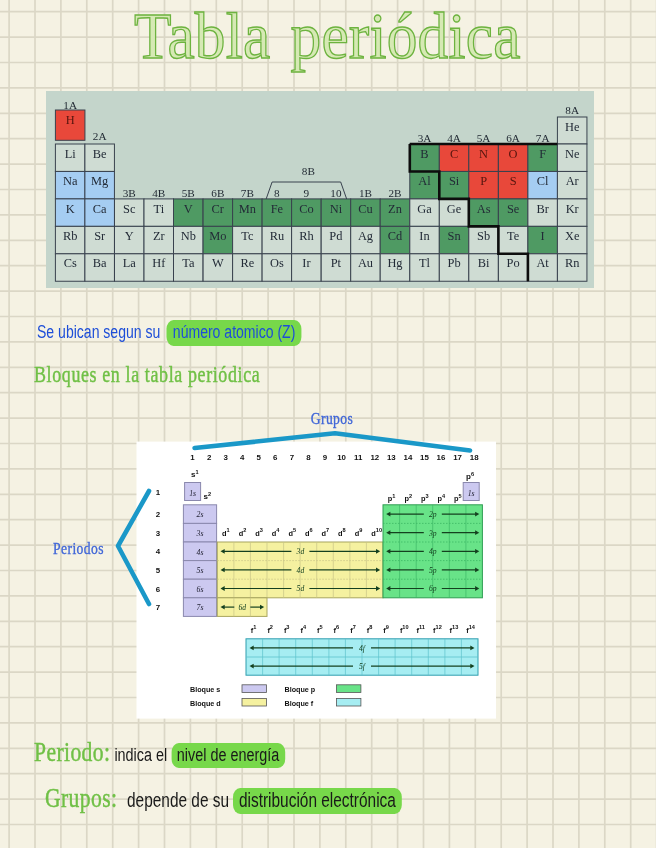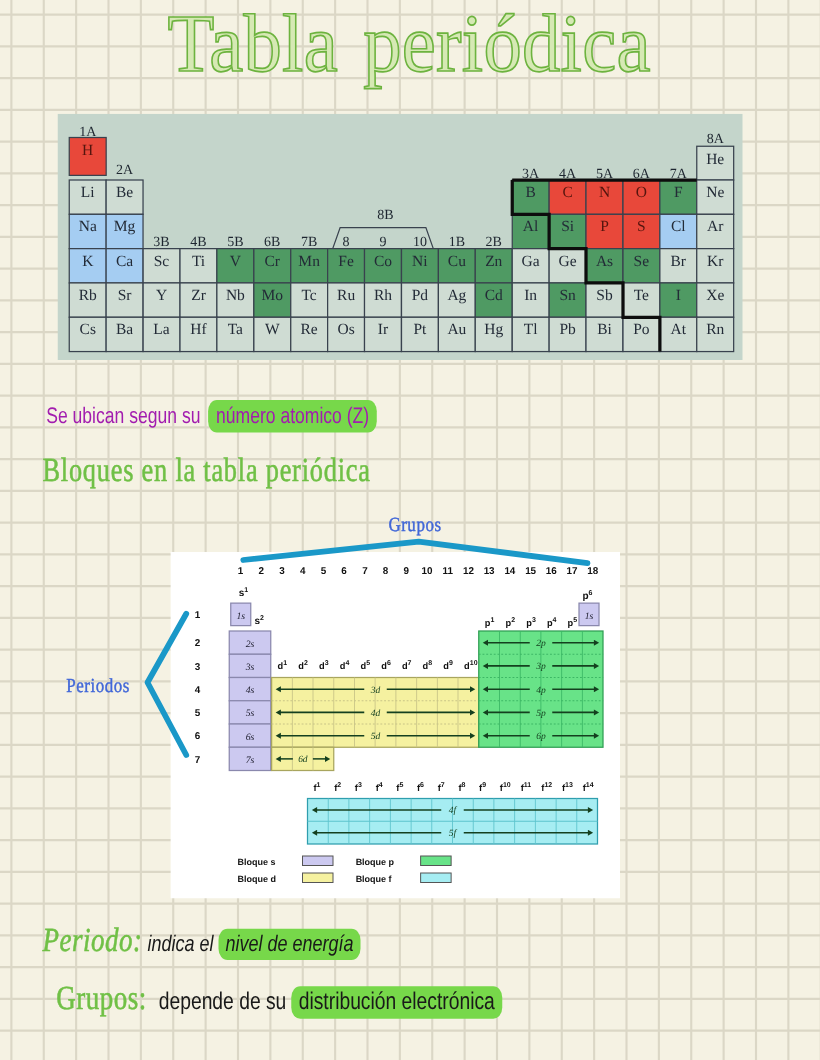--- a/index.html
+++ b/index.html
@@ -275,23 +275,23 @@
       <text x="496.6" y="176.40" fill="#232b37">At</text>
       <rect x="511.4" y="162.80" width="29.53" height="27.45" fill="#cfdcd3" stroke="#39424e"></rect>
       <text x="526.2" y="176.40" fill="#232b37">Rn</text>
     </g>
 
 <g>
       <path d="M363.8,53.0 H511.4 M363.8,53.0 V80.45 H393.3 V107.90 H422.8 V135.35 H452.4 V162.80 H481.9 V190.25" fill="none" stroke="#0d0d0d" stroke-width="2.6"></path>
     </g>
 </svg>
 
-<div class="abs" style="left:37px;top:322px;font-size:18px;color:#a21caf;"><span class="cond" style="transform:scaleX(0.78)">Se ubican segun su <span class="hl" style="padding:2px 8px 4px 8px;margin-left:3px">número atomico (Z)</span></span></div>
-
-<div class="abs" style="left:34px;top:361px;font-size:27px;"><span class="cond green" style="transform:scaleX(0.78);letter-spacing:0.8px">Bloques en la tabla periódica</span></div>
+<div class="abs" style="left:37px;top:322px;font-size:18px;color:#1d4ed8;"><span class="cond" style="transform:scaleX(0.78)">Se ubican segun su <span class="hl" style="padding:2px 8px 4px 8px;margin-left:3px">número atomico (Z)</span></span></div>
+
+<div class="abs" style="left:34px;top:361px;font-size:23px;"><span class="cond green" style="transform:scaleX(0.78);letter-spacing:0.8px">Bloques en la tabla periódica</span></div>
 <svg style="position:absolute;left:40.0px;top:404.0px" width="470.0" height="322.0" viewBox="0 0 470.0 322.0" xmlns="http://www.w3.org/2000/svg">
 
 <g>
       <rect x="96.5" y="37.60000000000002" width="359.5" height="277" fill="#ffffff"></rect>
     </g>
 
 <g>
       <text x="292.0" y="20.5" font-family="Liberation Serif" font-size="16" fill="#4167d8" stroke="#4167d8" stroke-width="0.35" text-anchor="middle" transform="scale(0.85,1)" style="transform-origin:292.0px 20.5px" letter-spacing="0.5">Grupos</text>
     </g>
 
@@ -540,15 +540,15 @@
       <text x="150.0" y="301.5" font-family="Liberation Sans" font-size="7.2" font-weight="bold" fill="#111">Bloque d</text>
       <rect x="202.0" y="294.4" width="24.4" height="7.6" fill="#f5f1a0" stroke="#555" stroke-width="0.8"></rect>
     </g>
 
 <g>
       <text x="244.5" y="301.5" font-family="Liberation Sans" font-size="7.2" font-weight="bold" fill="#111">Bloque f</text>
       <rect x="296.5" y="294.4" width="24.4" height="7.6" fill="#a6edf2" stroke="#555" stroke-width="0.8"></rect>
     </g>
 </svg>
 
-<div class="abs" style="left:34px;top:737px;font-size:18px;color:#191919;font-style:italic;"><span class="cond" style="transform:scaleX(0.80)"><span class="green" style="font-size:27px;letter-spacing:0.5px">Periodo:</span> indica el <span class="hl">nivel de energía</span></span></div>
+<div class="abs" style="left:34px;top:737px;font-size:18px;color:#191919;"><span class="cond" style="transform:scaleX(0.80)"><span class="green" style="font-size:27px;letter-spacing:0.5px">Periodo:</span> indica el <span class="hl">nivel de energía</span></span></div>
 
 <div class="abs" style="left:45px;top:783px;font-size:19.3px;color:#191919;"><span class="cond" style="transform:scaleX(0.80)"><span class="green" style="font-size:27px;letter-spacing:0.5px">Grupos:</span><span style="padding-left:12px">depende de su </span><span class="hl">distribución electrónica</span></span></div>
 
 </body></html>

